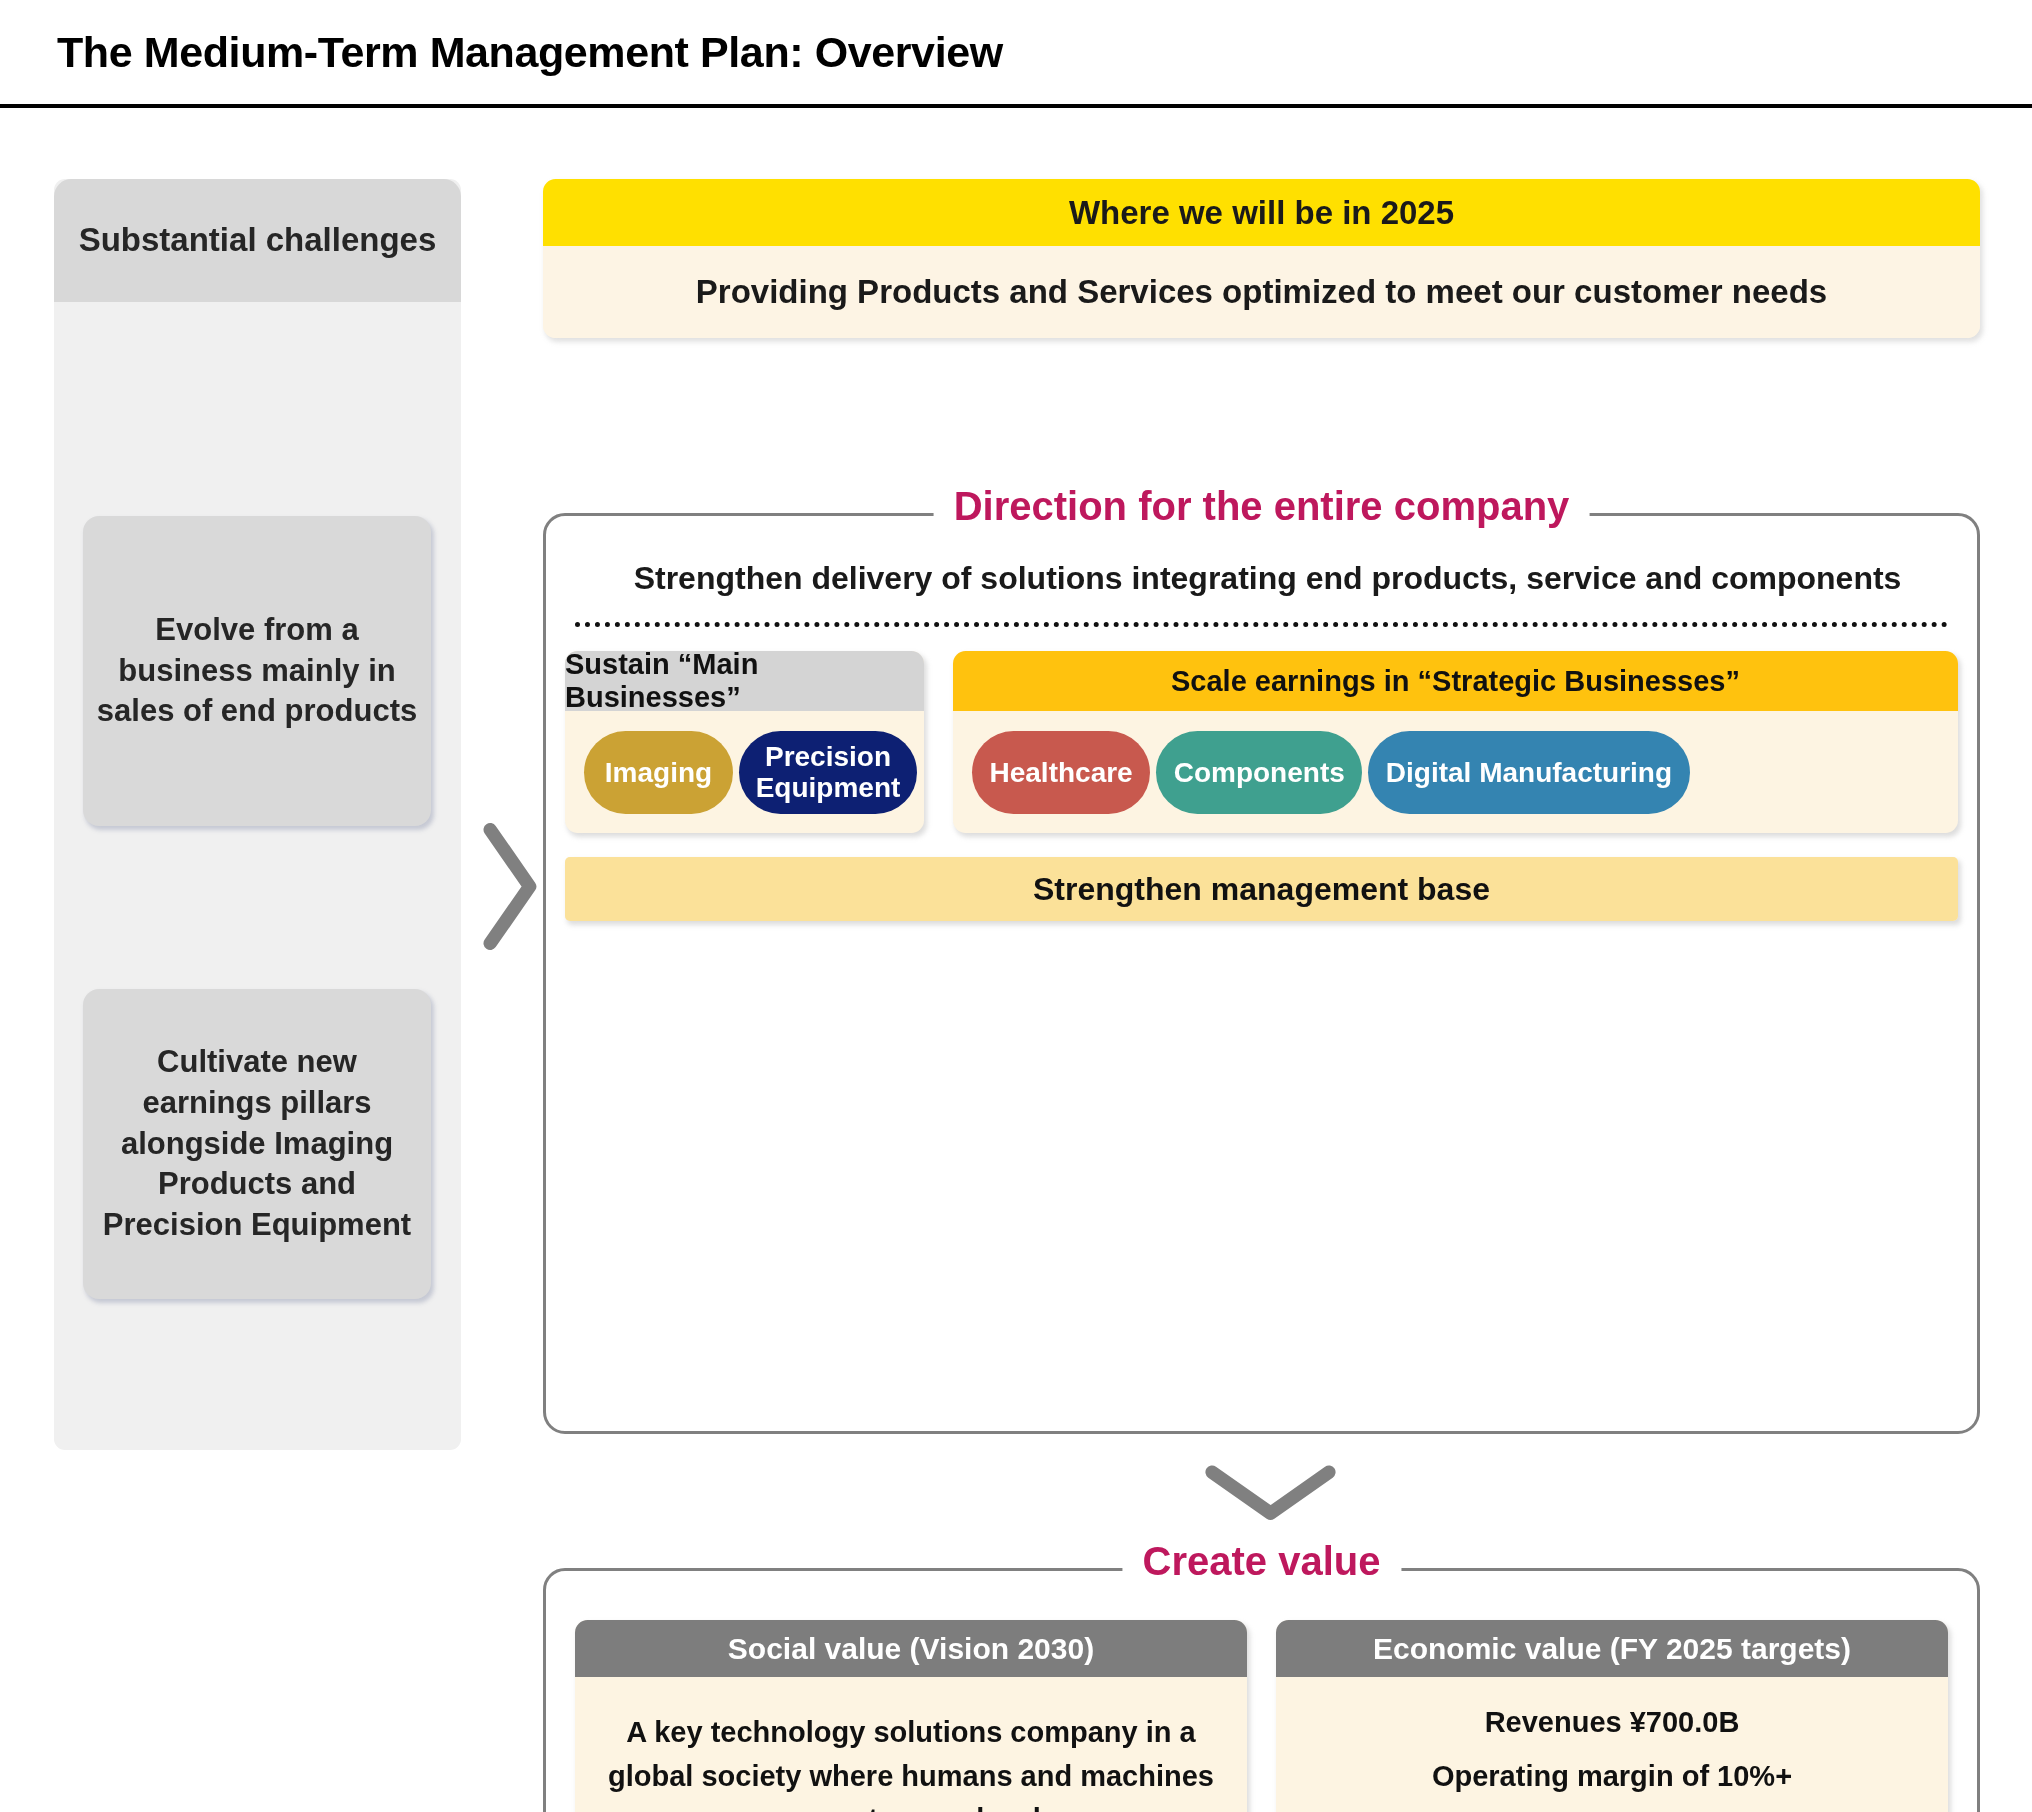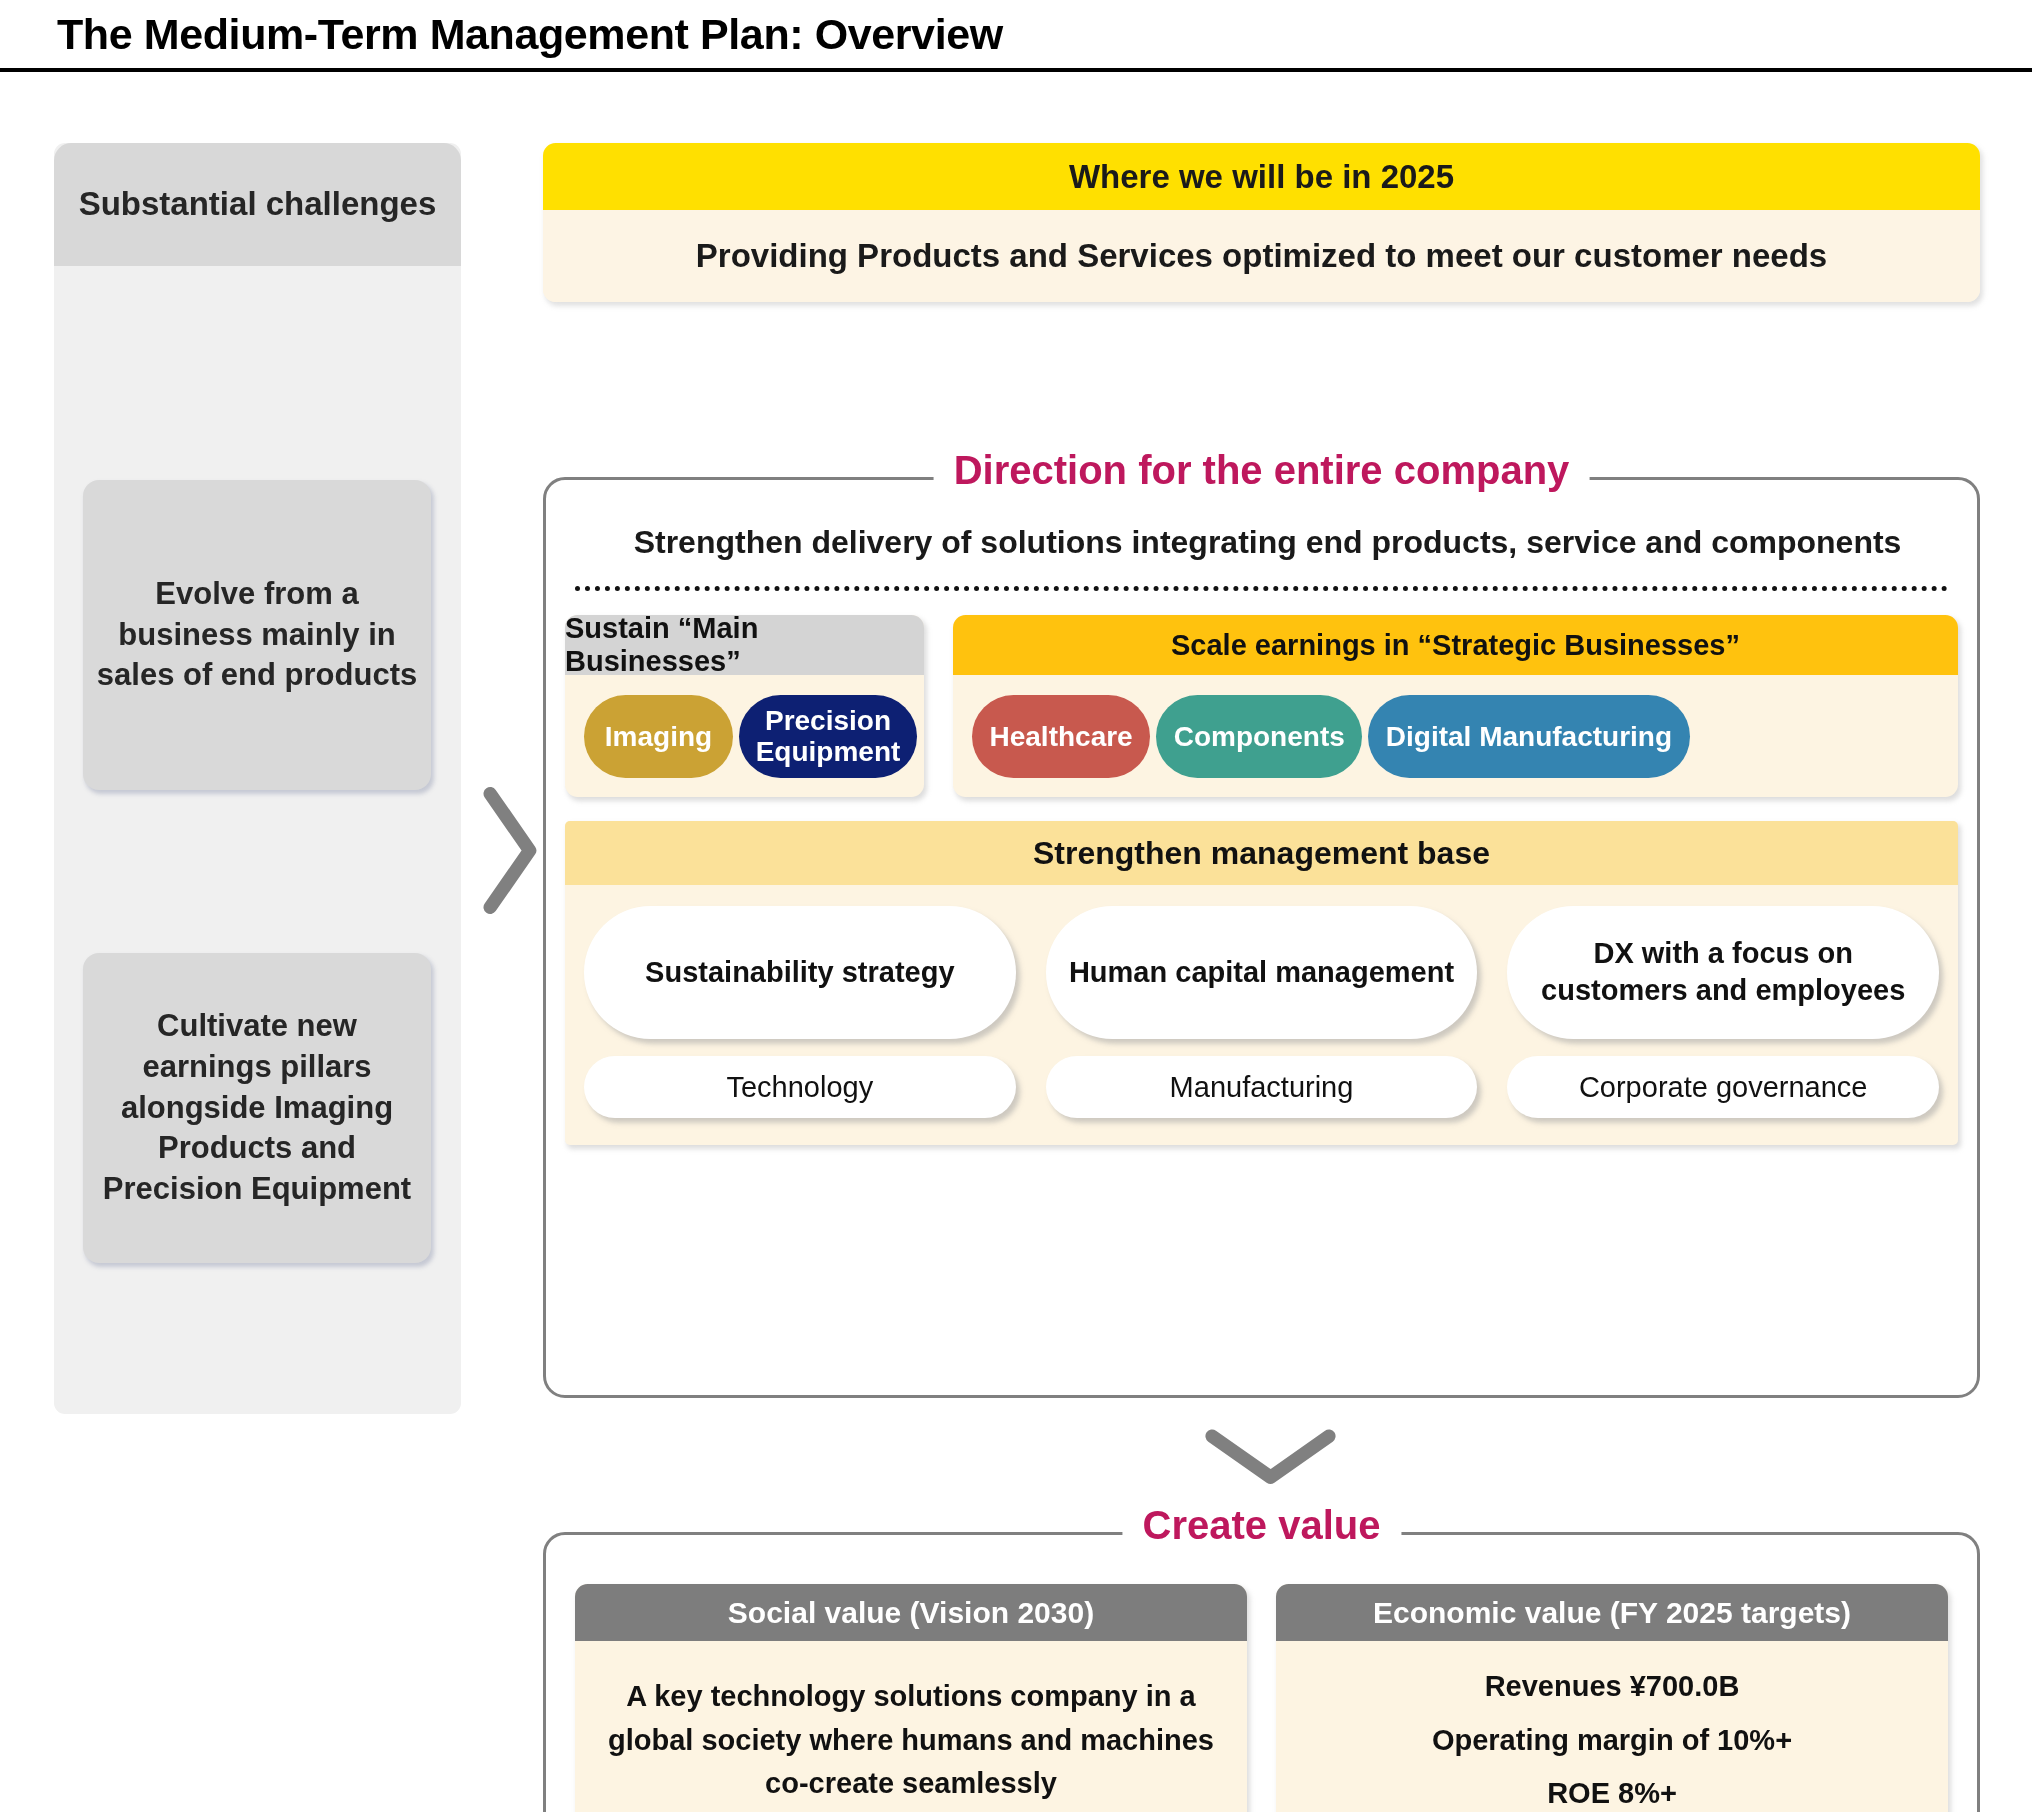--- a/index.html
+++ b/index.html
@@ -7,21 +7,21 @@
     width: 2033px;
     height: 1812px;
     background: #ffffff;
     font-family: "Liberation Sans", sans-serif;
     color: #1a1a1a;
     overflow: hidden;
   }
 
   
   .title-bar {
-    height: 72px;
+    height: 108px;
     border-bottom: 4px solid #000000;
     display: flex;
     align-items: center;
     padding-left: 57px;
   }
   .title-bar h1 {
     font-size: 43px;
     font-weight: bold;
     letter-spacing: -0.4px;
     color: #000;
@@ -336,32 +336,20 @@
         <div class="biz-body">
           <div class="pill health">Healthcare</div>
           <div class="pill compo">Components</div>
           <div class="pill digital">Digital Manufacturing</div>
         </div>
       </div>
     </div>
 
     <div class="mgmt-card">
       <div class="mgmt-head">Strengthen management base</div>
-      <div class="mgmt-body">
-        <div class="mgmt-grid-top">
-          <div class="mgmt-tile">Sustainability strategy</div>
-          <div class="mgmt-tile">Human capital management</div>
-          <div class="mgmt-tile">DX with a focus on customers and employees</div>
-        </div>
-        <div class="mgmt-grid-bot">
-          <div class="mgmt-strip">Technology</div>
-          <div class="mgmt-strip">Manufacturing</div>
-          <div class="mgmt-strip">Corporate governance</div>
-        </div>
-      </div>
     </div>
   </div>
 
   <div class="chev-down">
     <svg width="143" height="71" viewBox="0 0 180 90" aria-hidden="true">
       <polyline points="16,18 90,70 164,18" fill="none" stroke="#808080" stroke-width="17" stroke-linecap="round" stroke-linejoin="round"></polyline>
     </svg>
   </div>
 
   <div class="framed value-box">

